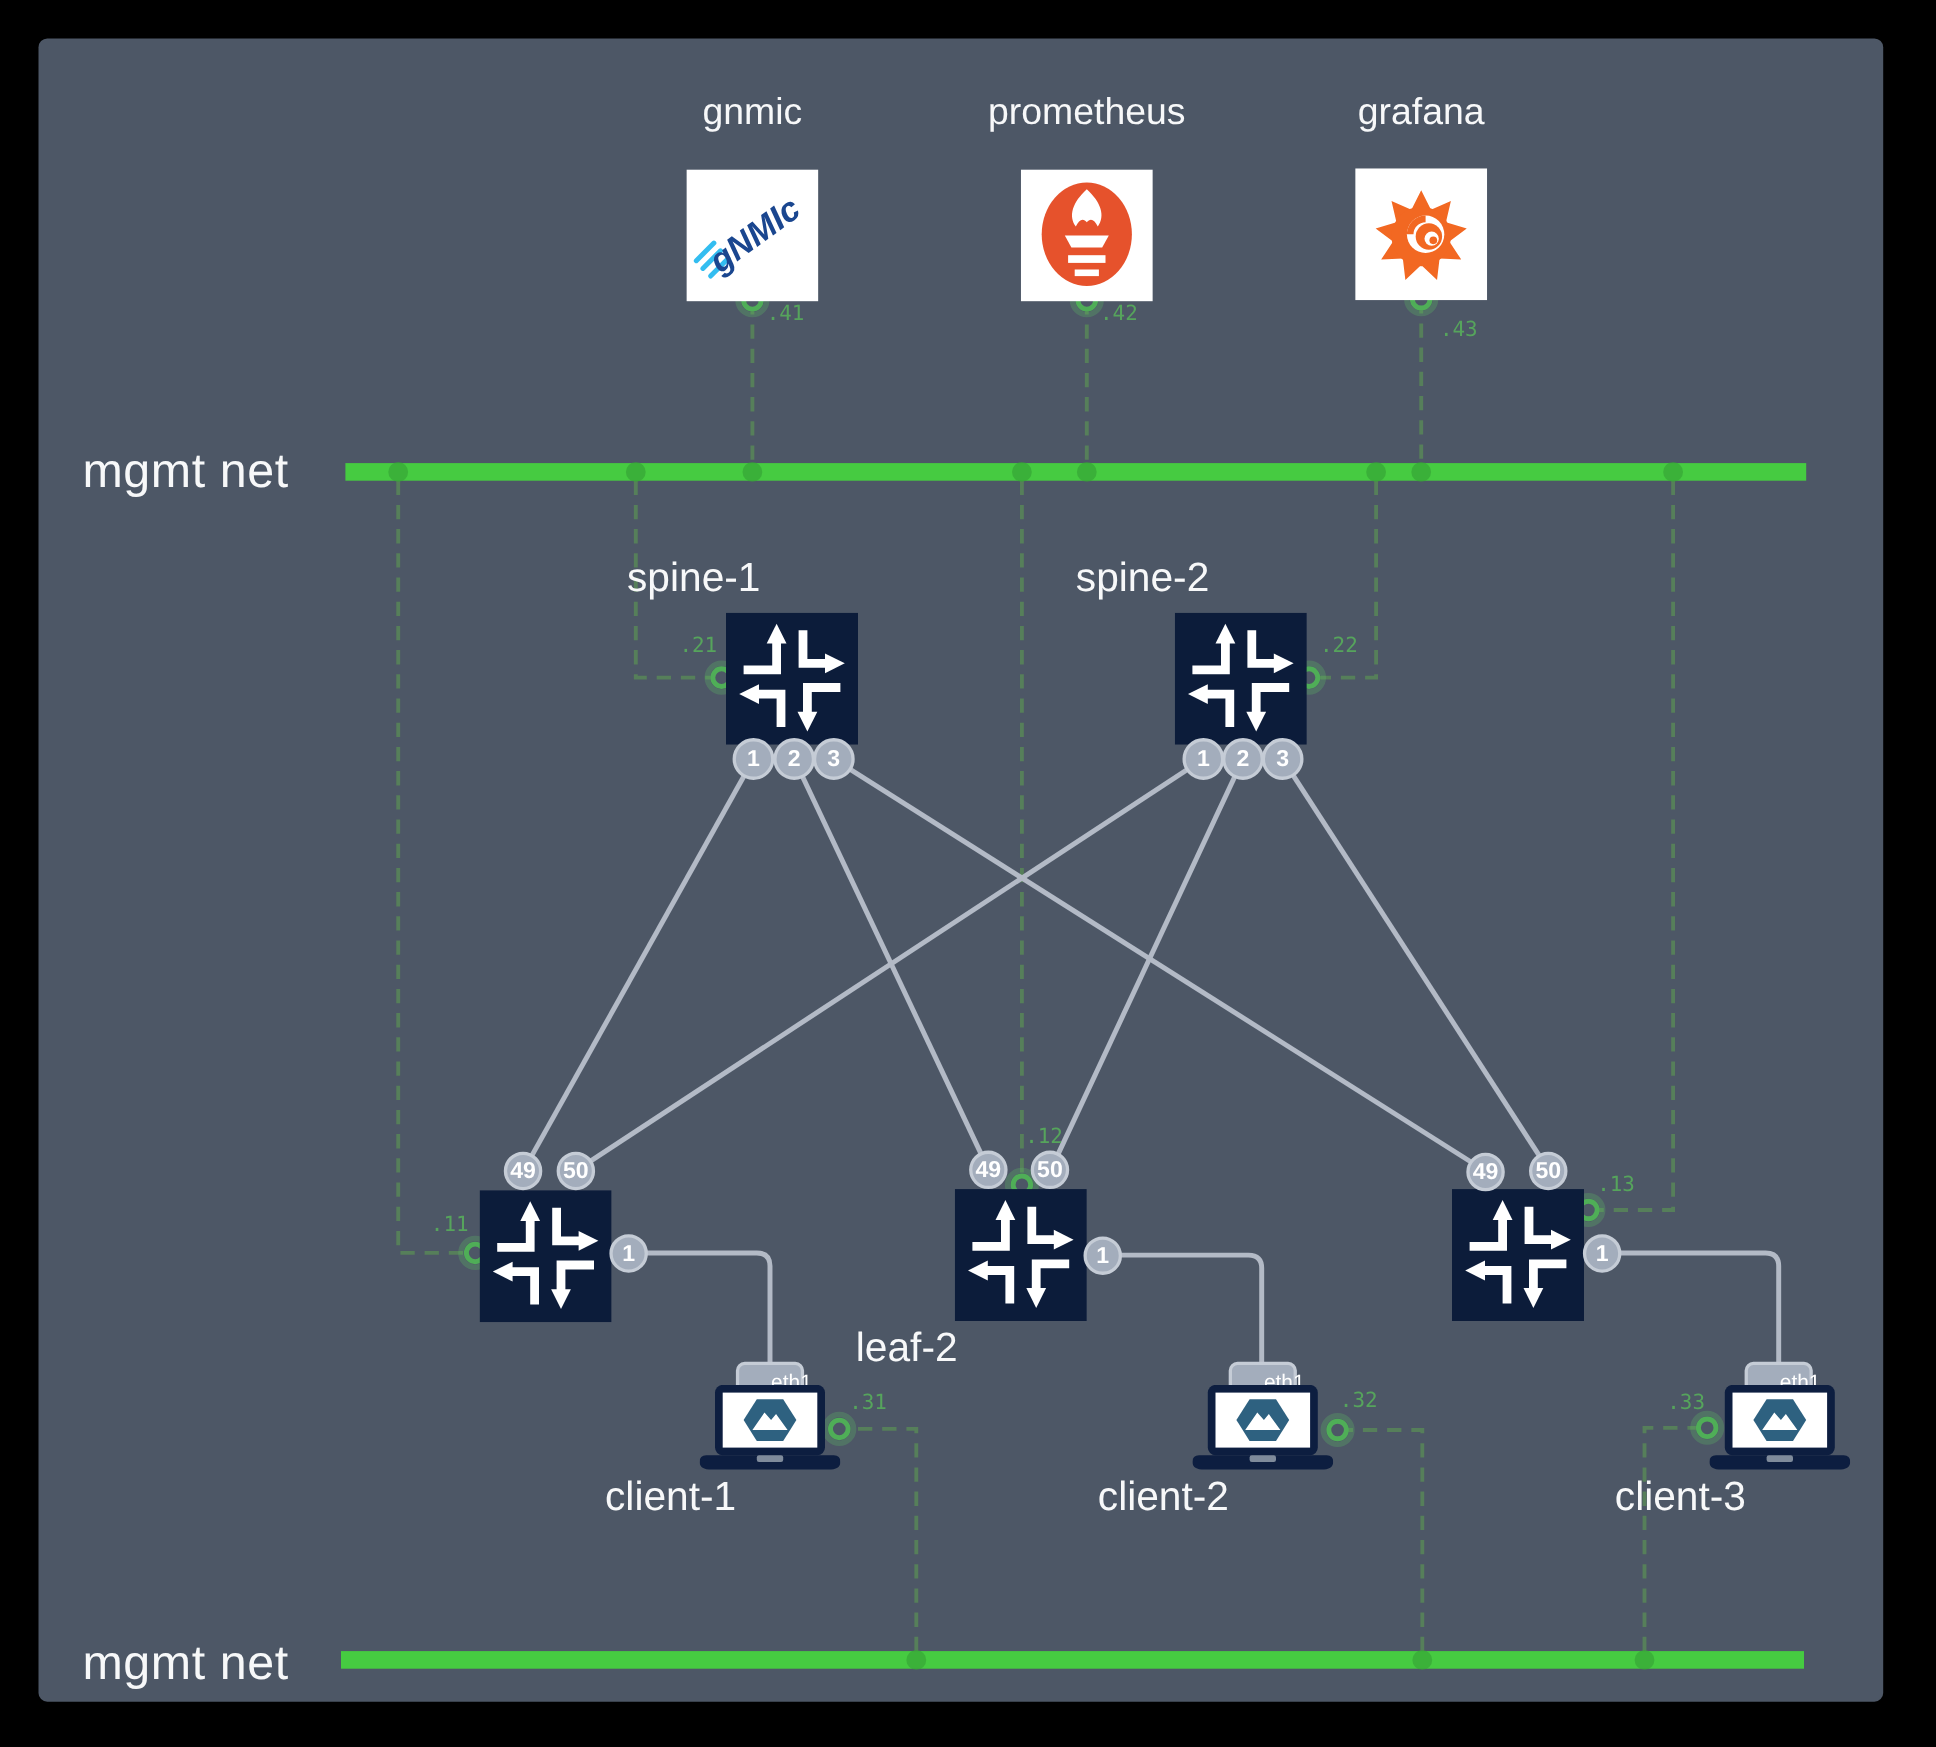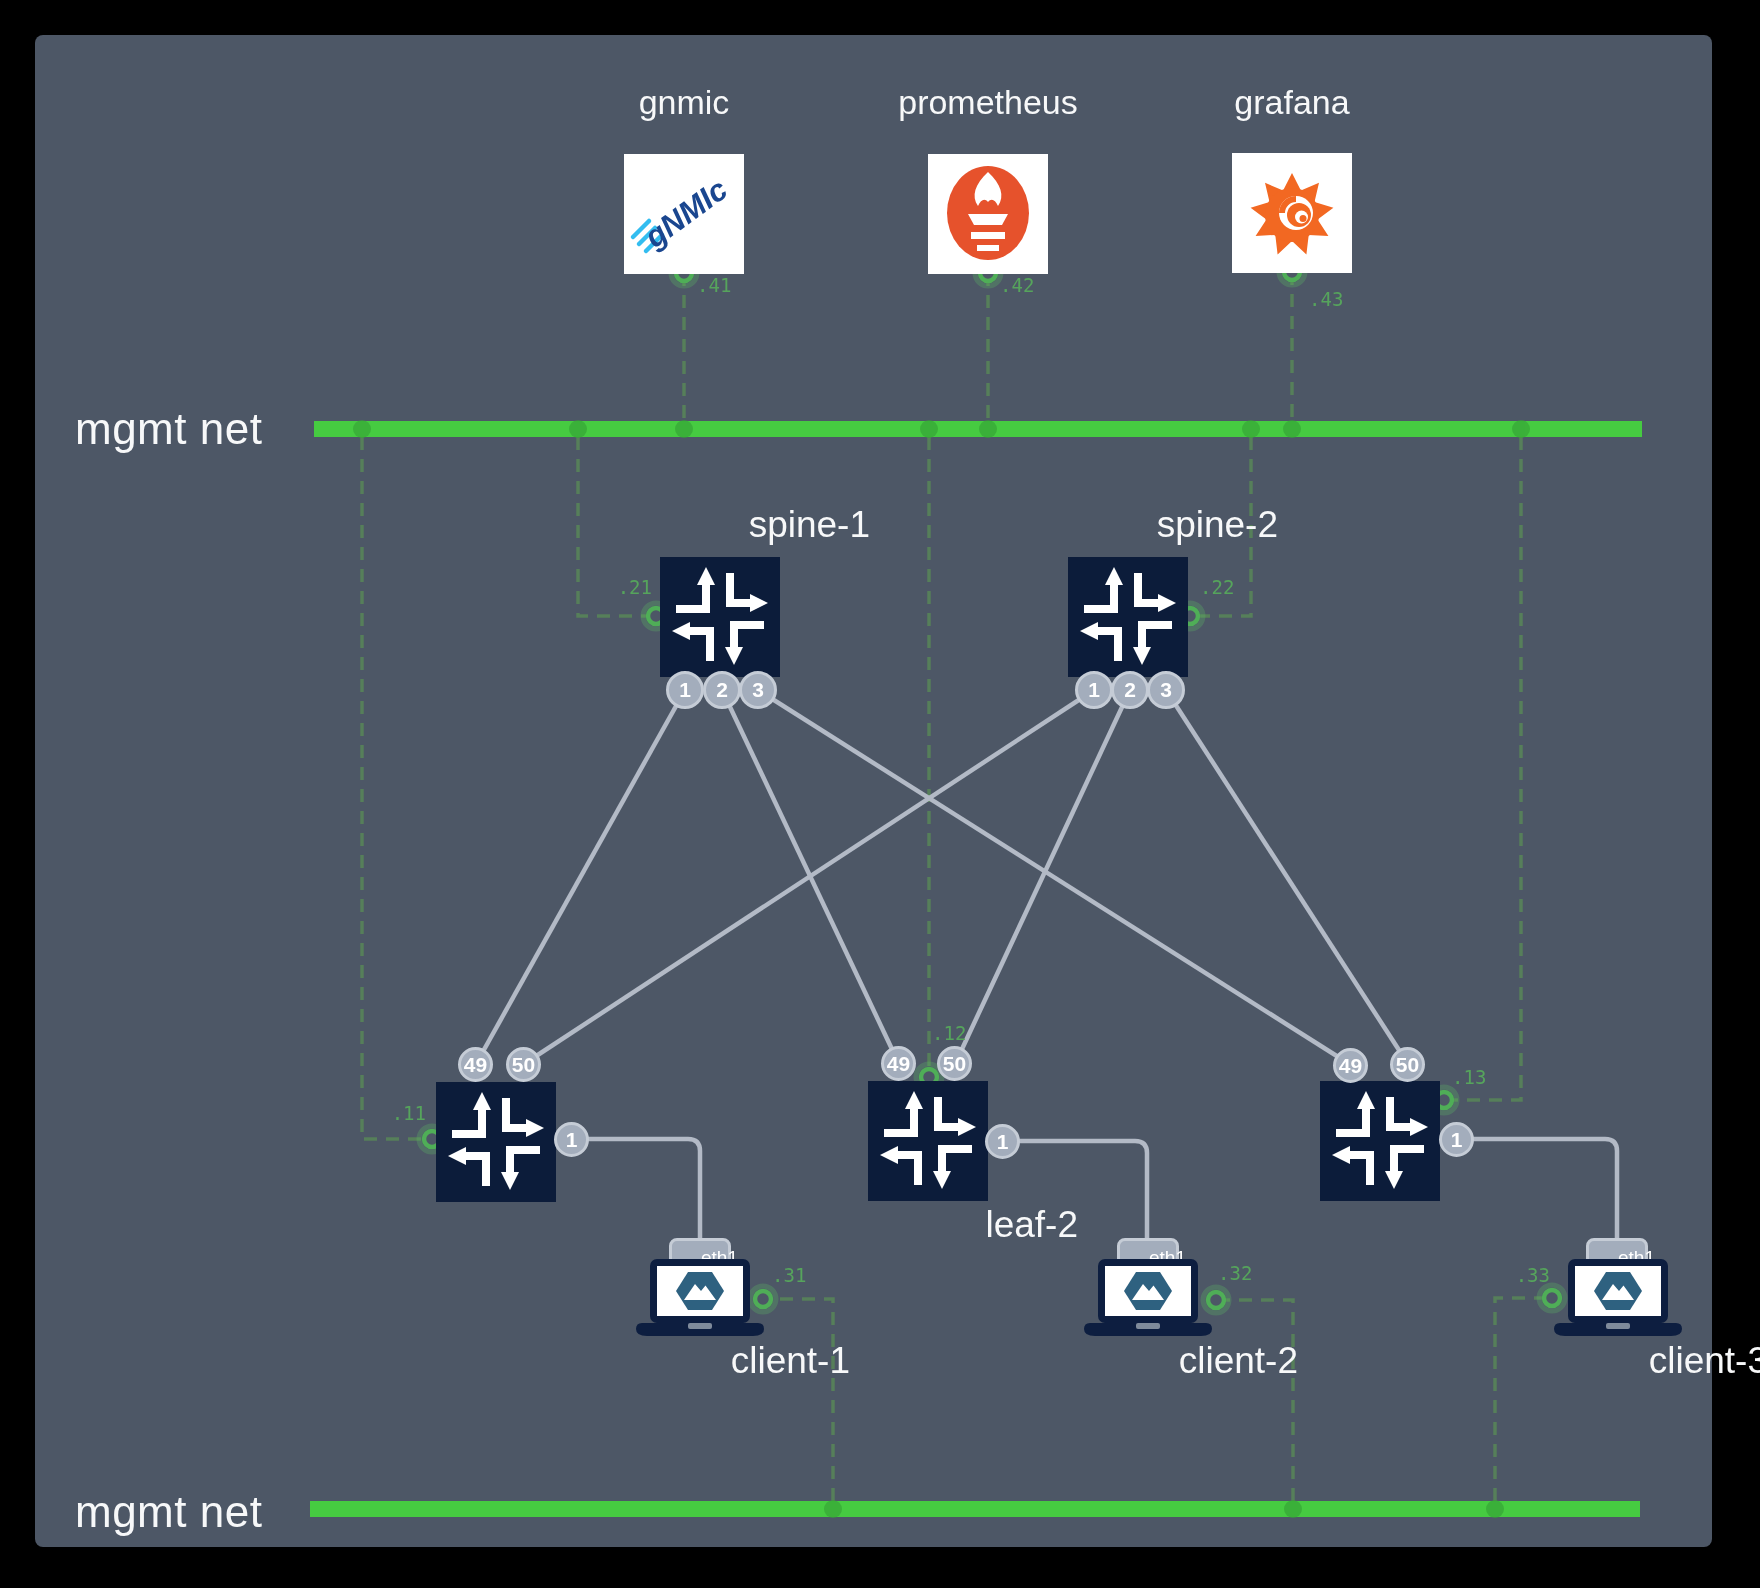--- a/index.html
+++ b/index.html
@@ -3,21 +3,21 @@
 <meta charset="utf-8">
 <style>
   html,body{margin:0;padding:0;background:#000;}
   .stage{position:relative;width:1760px;height:1588px;background:#000;overflow:hidden;
          font-family:"Liberation Sans", sans-serif;}
   .panel{position:absolute;left:35px;top:35px;width:1677px;height:1512px;
          background:#4d5766;border-radius:8px;}
   svg.wires{position:absolute;left:0;top:0;width:1760px;height:1588px;pointer-events:none;}
   .lbl-white{position:absolute;color:#f7f8f9;white-space:nowrap;}
   .mgmt-lbl{font-size:44px;letter-spacing:0.5px;}
-  .node-lbl{font-size:37px;width:300px;text-align:right;}
+  .node-lbl{font-size:37px;width:300px;text-align:left;}
   .app-lbl{font-size:34px;width:300px;text-align:center;}
   .ip-lbl{position:absolute;font-family:"DejaVu Sans Mono", monospace;font-size:19px;
           color:#56a45c;white-space:nowrap;}
   .ip-r{width:60px;text-align:right;}
   .port{position:absolute;box-sizing:border-box;border-radius:50%;
         background:#a3adbc;border:3px solid #c5ccd6;color:#fff;
         display:flex;align-items:center;justify-content:center;font-weight:700;}
   .port-lg{width:38px;height:38px;font-size:21px;}
   .port-sm{width:35px;height:35px;font-size:21px;}
   .eth{position:absolute;box-sizing:border-box;width:62px;height:40px;border-radius:8px;

